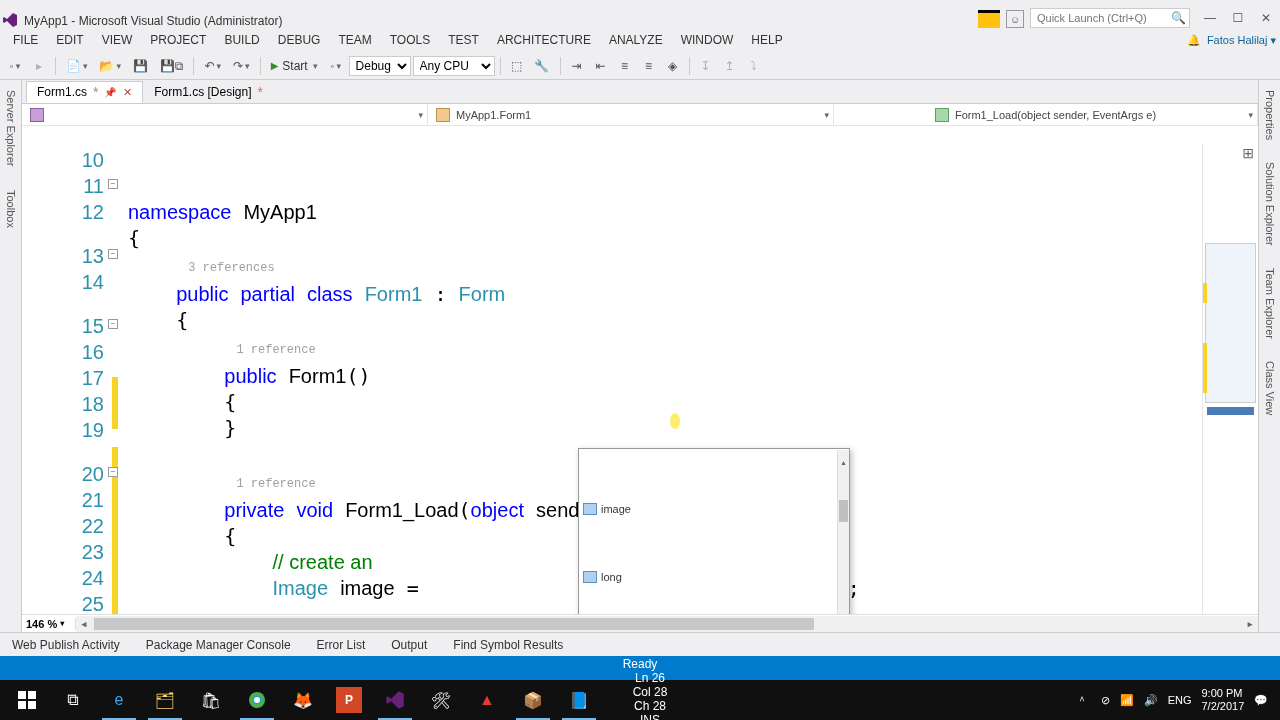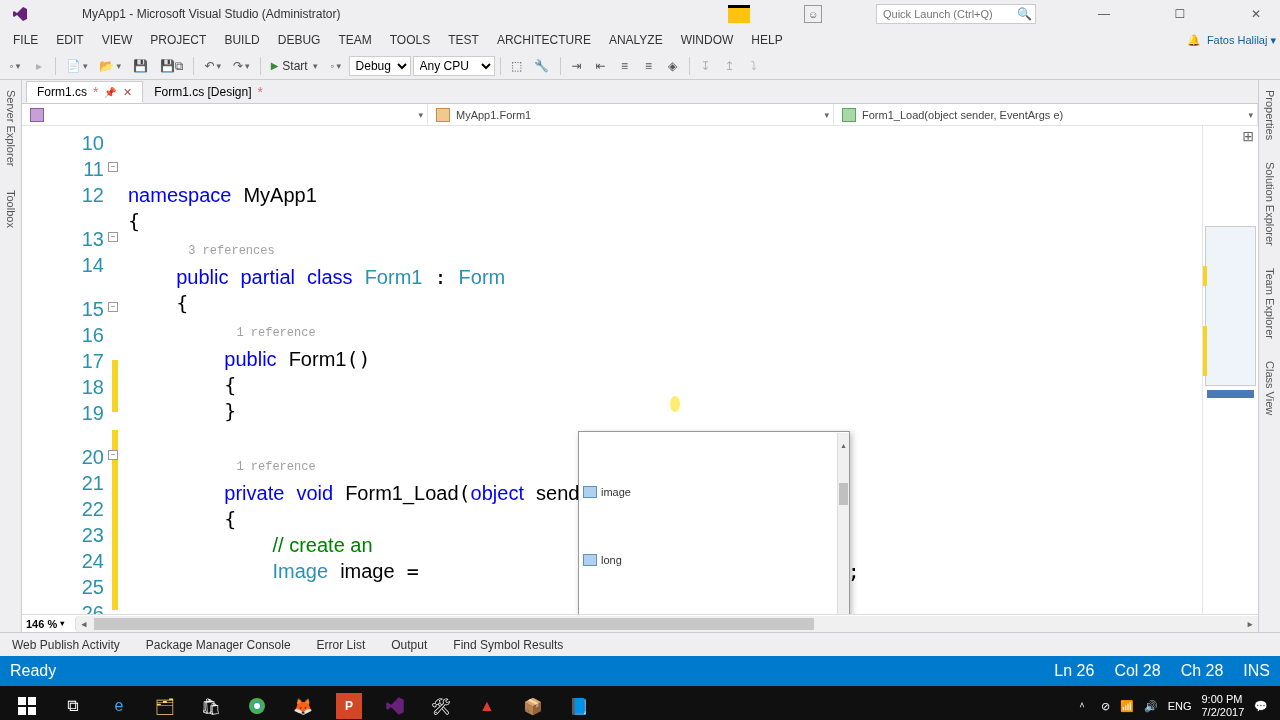--- a/index.html
+++ b/index.html
@@ -1,19 +1,19 @@
 <!DOCTYPE html>
 <html><head>
 <meta charset="utf-8">
 <style>
 * { margin: 0; padding: 0; box-sizing: border-box; font-family: "Segoe UI", Tahoma, sans-serif; }
 html, body { width: 1280px; height: 720px; overflow: hidden; background: #fff; }
 
 
-.titlebar { height: 28px; background: #efeff2; display: flex; align-items: center; padding: 0 10px; font-size: 12px; color: #333; gap: 48px; }
+.titlebar { height: 28px; background: #efeff2; display: flex; align-items: flex-end; padding: 0 0; font-size: 12px; color: #333; }
 .titlebar .vs-logo { width: 16px; height: 16px; margin: 0 6px 0 2px; }
 .titlebar .title-text { flex: 0 0 auto; }
 .titlebar .spacer { flex: 1; }
 .titlebar .flag { width: 22px; height: 18px; background: #ffc20e; border-top: 3px solid #000; margin-right: 6px; }
 .titlebar .notif-icon { width: 18px; height: 18px; border: 1px solid #999; margin-right: 6px; display:flex;align-items:center;justify-content:center;font-size:10px;color:#666; }
 .titlebar .quicklaunch { position: relative; width: 160px; height: 20px; border: 1px solid #ccc; background: #fff; display: flex; align-items: center; padding: 0 18px 0 6px; margin-right: 6px; }
 .titlebar .quicklaunch input { flex:1; border:0; outline:0; font-size:11px; color:#888; background:transparent; }
 .titlebar .quicklaunch .mag { position:absolute; right:3px; top:2px; font-size:12px; color:#666; }
 .titlebar .winbtn { width: 28px; height: 20px; display:flex; align-items:center; justify-content:center; font-size:12px; color:#555; }
 
@@ -42,27 +42,27 @@
 .editor-area { flex:1; display:flex; flex-direction:column; background:#fff; }
 .tabstrip { height: 24px; background:#efeff2; display:flex; align-items:flex-end; padding-left:4px; border-bottom:1px solid #ccc; }
 .tabstrip .tab { height:22px; padding:0 10px; display:flex; align-items:center; font-size:12px; background:#efeff2; border:1px solid transparent; position:relative; gap:6px; }
 .tabstrip .tab.active { background:#fff; border:1px solid #ccc; border-bottom:1px solid #fff;justify-content:center; }
 .tabstrip .tab .dirty { color:#c77; font-size:14px; line-height:6px; }
 .tabstrip .tab .close { font-size:11px; color:#c04040; }
 .tabstrip .tab .pin  { font-size:10px; color:#666; }
 
 .navbar { height: 22px; border-bottom:1px solid #e5e5e5; display:flex; }
 .navbar .navitem { flex:1; border-right:1px solid #e5e5e5; font-size:11px; display:flex; align-items:center; padding:0 8px; color:#444; position:relative; }
-.navbar .navitem:last-child { flex:1; }
+.navbar .navitem:last-child { flex:1;justify-content:center; }
 .navbar .navitem .nicon { width:14px; height:14px; margin-right:6px; background:#c8a0d8; border:1px solid #8860a0; flex-shrink:0; }
 .navbar .navitem .nicon.green { background:#a8d8a8; border-color:#60a060; }
 .navbar .navitem .nicon.orange { background:#f0c890; border-color:#c09050; }
 .navbar .chev { position:absolute; right:4px; font-size:9px; color:#666; }
 
-.code-wrap { flex:1; display:flex; overflow:hidden; position:relative; }
+.code-wrap { flex:1; display:flex; overflow:hidden; position:relative;margin-top:17px; }
 .gutter { width:90px; text-align:right; padding:4px 8px 4px 0; font-family:Consolas,monospace; font-size:20px; color:#2b91af; background:#fff; user-select:none; line-height:26px; position:relative; }
 .gutter .gline { height:26px; position:relative; }
 .gutter .gline .fold { position:absolute; right:-14px; top:6px; width:10px; height:10px; border:1px solid #999; font-size:8px; line-height:8px; text-align:center; color:#666; background:#fff; }
 .chgbar { width:6px; background:#fff; }
 .chgbar .yellow { width:6px; background:#f5d427; }
 .code { flex:1; font-family:Consolas,monospace; font-size:20px; line-height:26px; padding:4px 0 4px 10px; white-space:pre; position:relative; color:#000; }
 .kw { color:#0000ff; }
 .type { color:#2b91af; }
 .str { color:#a31515; }
 .cmt { color:#008000; }
@@ -87,21 +87,21 @@
 .editor-footer .zoom { width:54px; padding:0 4px; border-right:1px solid #ddd; display:flex; align-items:center; }
 .editor-footer .hscroll { flex:1; position:relative; background:#f0f0f0; height:16px; }
 .editor-footer .hscroll .harrow { width:16px; height:16px; text-align:center; font-size:9px; color:#666; line-height:16px; }
 .editor-footer .hscroll .hthumb { position:absolute; left:18px; top:2px; height:12px; width:720px; background:#c8c8c8; }
 
 
 .tooltabs { height:24px; background:#efeff2; border-top:1px solid #ccc; display:flex; align-items:center; padding:0 8px; font-size:12px; color:#333; gap:18px; }
 .tooltabs .tt { padding:3px 4px; }
 
 
-.statusbar { height:24px; background:#007acc; color:#fff; display:flex; align-items:center; font-size:16px; padding:15px 10px; }
+.statusbar { height:24px; background:#007acc; color:#fff; display:flex; align-items:center; font-size:12px; padding:1px 10px;flex-direction:column; }
 .statusbar .spacer { flex:1; }
 .statusbar .cell { margin-left:20px;text-align:right; }
 
 
 .taskbar { height:40px; background:#101010; display:flex; align-items:center; padding:0 4px; }
 .taskbar .tb { width:46px; height:40px; display:flex; align-items:center; justify-content:center; color:#fff; font-size:16px; position:relative; }
 .taskbar .tb.active::after { content:""; position:absolute; bottom:0; left:6px; right:6px; height:2px; background:#76b9ed; }
 .taskbar .tray { margin-left:auto; display:flex; align-items:center; color:#fff; font-size:11px; gap:10px; padding:0 8px; }
 .taskbar .tray .clock { line-height:13px; font-size:11px; }
 .taskbar .tray .chev { width:18px; text-align:center; }

